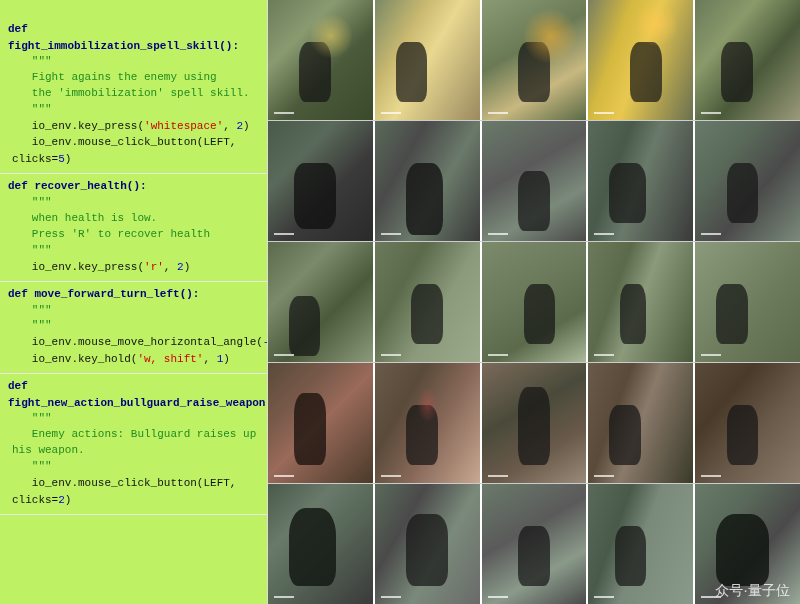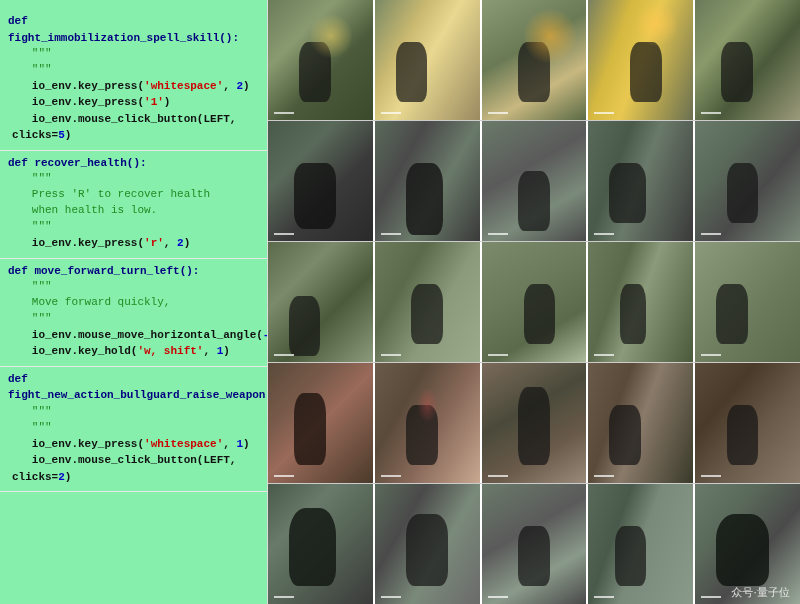--- a/index.html
+++ b/index.html
@@ -8,23 +8,23 @@
       height: 604px;
       background: #f8f8f0;
       font-family: 'Courier New', Courier, monospace;
       font-size: 11px;
       overflow: hidden;
       display: flex;
     }
     .code-panel {
       width: 268px;
       min-width: 268px;
-      background: #86efac;
-      overflow: hidden;
-      padding: 9px 0;
+      background: #bef264;
+      overflow: hidden;
+      padding: 17px 0;
       border-right: 1px solid #ddd;
     }
     .images-panel {
       flex: 1;
       background: #e8e8e8;
       display: flex;
       flex-direction: column;
       overflow: hidden;
     }
     .code-block {
@@ -41,21 +41,20 @@
       color: #228B22;
       font-size: 11px;
       line-height: 1.45;
       margin-left: 4px;
     }
     .code-body {
       margin-left: 4px;
       font-size: 11px;
       line-height: 1.5;
       color: #111;
-      font-weight: bold;
     }
     .code-body .str-arg {
       color: #cc0000;
     }
     .code-body .num-arg {
       color: #0000cc;
     }
     .image-row {
       flex: 1;
       display: flex;
@@ -122,21 +121,21 @@
       width: 40%;
       height: 40%;
       background: radial-gradient(circle, rgba(255,220,100,0.5) 0%, transparent 70%);
       border-radius: 50%;
     }
     .row-last .watermark-main {
       position: absolute;
       bottom: 4px;
       right: 10px;
       color: rgba(255,255,255,0.8);
-      font-size: 11px;
+      font-size: 14px;
       font-family: sans-serif;
     }
     .scale-bar {
       position: absolute;
       bottom: 6px;
       left: 6px;
       width: 20px;
       height: 2px;
       background: rgba(255,255,255,0.7);
     }
@@ -145,69 +144,69 @@
 <body>
 
 <div class="code-panel">
 
   <div class="code-block">
     <div class="code-def">
       <span>def fight_immobilization_spell_skill():</span>
     </div>
     <div class="code-docstring">
       <div>&nbsp;&nbsp;&nbsp;"""</div>
+      <div>&nbsp;&nbsp;&nbsp;Fight agains the enemy using</div>
+      <div>&nbsp;&nbsp;&nbsp;the 'immobilization' spell skill.</div>
       <div>&nbsp;&nbsp;&nbsp;"""</div>
     </div>
     <div class="code-body">
       <div>&nbsp;&nbsp;&nbsp;io_env.key_press(<span class="str-arg">'whitespace'</span>, <span class="num-arg">2</span>)</div>
-      <div>&nbsp;&nbsp;&nbsp;io_env.key_press(<span class="str-arg">'1'</span>)</div>
       <div>&nbsp;&nbsp;&nbsp;io_env.mouse_click_button(LEFT, clicks=<span class="num-arg">5</span>)</div>
     </div>
   </div>
 
   <div class="code-block">
     <div class="code-def">
       <span>def recover_health():</span>
     </div>
     <div class="code-docstring">
       <div>&nbsp;&nbsp;&nbsp;"""</div>
+      <div>&nbsp;&nbsp;&nbsp;when health is low.</div>
       <div>&nbsp;&nbsp;&nbsp;Press 'R' to recover health</div>
-      <div>&nbsp;&nbsp;&nbsp;when health is low.</div>
       <div>&nbsp;&nbsp;&nbsp;"""</div>
     </div>
     <div class="code-body">
       <div>&nbsp;&nbsp;&nbsp;io_env.key_press(<span class="str-arg">'r'</span>, <span class="num-arg">2</span>)</div>
     </div>
   </div>
 
   <div class="code-block">
     <div class="code-def">
       <span>def move_forward_turn_left():</span>
     </div>
     <div class="code-docstring">
       <div>&nbsp;&nbsp;&nbsp;"""</div>
-      <div>&nbsp;&nbsp;&nbsp;Move forward quickly,</div>
       <div>&nbsp;&nbsp;&nbsp;"""</div>
     </div>
     <div class="code-body">
       <div>&nbsp;&nbsp;&nbsp;io_env.mouse_move_horizontal_angle(<span class="num-arg">-83</span>)</div>
       <div>&nbsp;&nbsp;&nbsp;io_env.key_hold(<span class="str-arg">'w, shift'</span>, <span class="num-arg">1</span>)</div>
     </div>
   </div>
 
   <div class="code-block">
     <div class="code-def">
       <span>def fight_new_action_bullguard_raise_weapon():</span>
     </div>
     <div class="code-docstring">
       <div>&nbsp;&nbsp;&nbsp;"""</div>
+      <div>&nbsp;&nbsp;&nbsp;Enemy actions: Bullguard raises up his weapon.</div>
       <div>&nbsp;&nbsp;&nbsp;"""</div>
     </div>
     <div class="code-body">
-      <div>&nbsp;&nbsp;&nbsp;io_env.key_press(<span class="str-arg">'whitespace'</span>, <span class="num-arg">1</span>)</div>
       <div>&nbsp;&nbsp;&nbsp;io_env.mouse_click_button(LEFT, clicks=<span class="num-arg">2</span>)</div>
 
     </div>
   </div>
 
 </div>
 
 <div class="images-panel">
 
   <div class="image-row">

